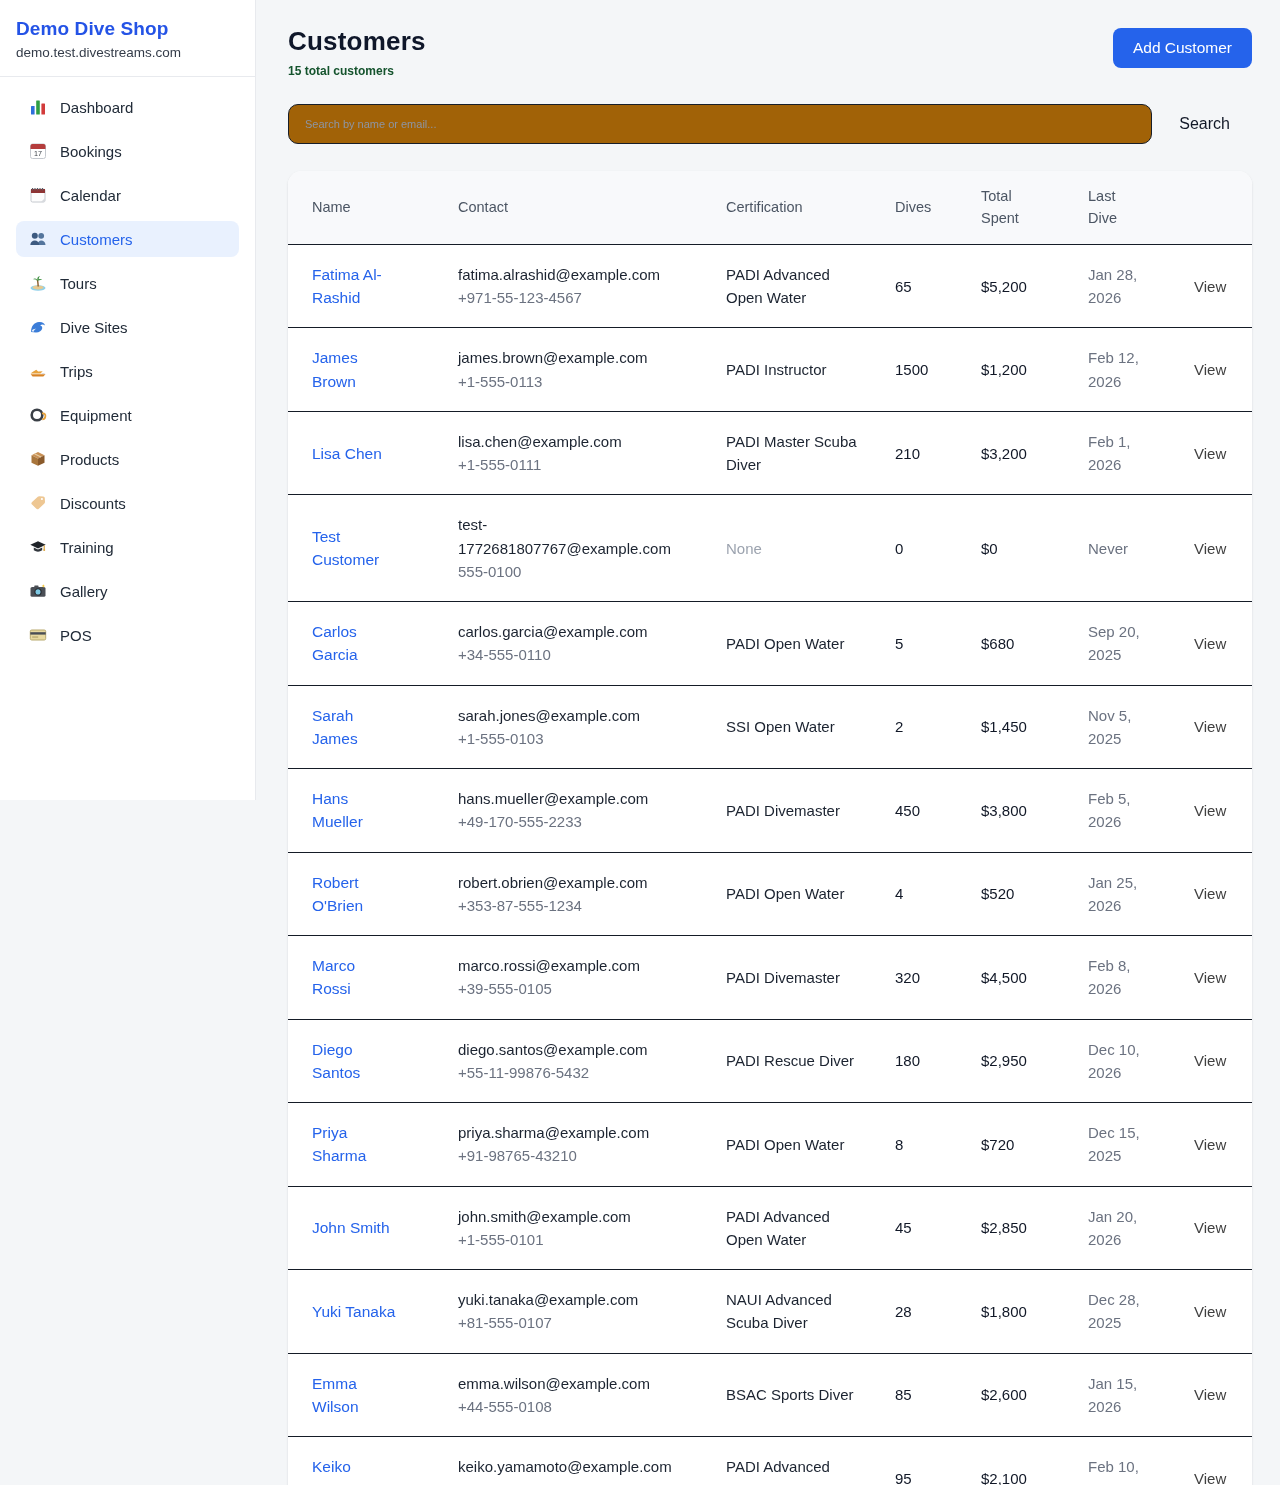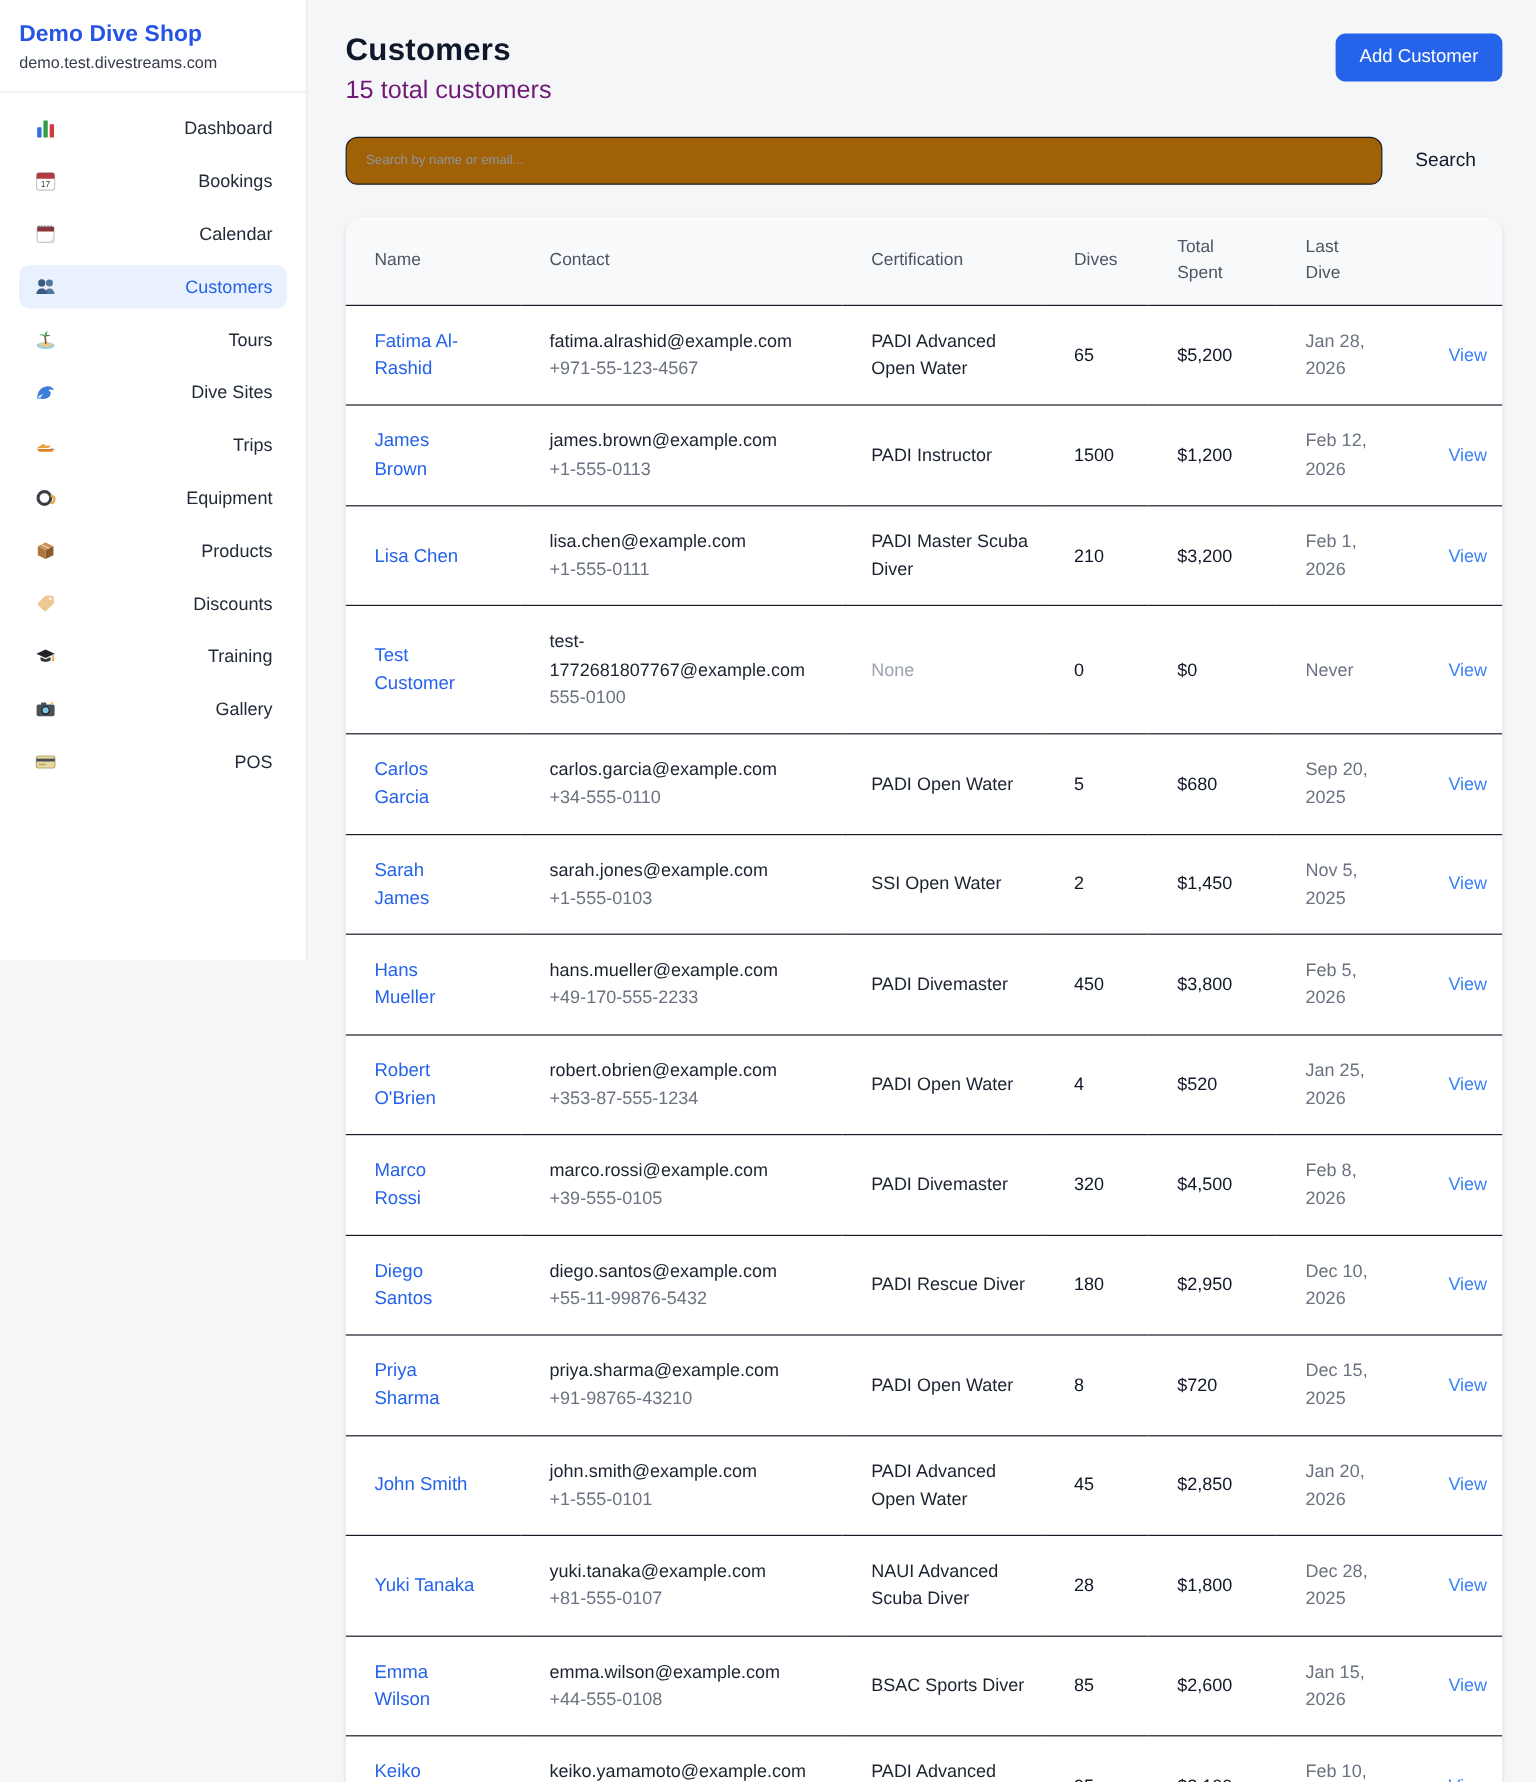--- a/index.html
+++ b/index.html
@@ -14,23 +14,23 @@
   .sidebar {
     position:absolute; left:0; top:0; width:256px; height:800px;
     background:#ffffff; border-right:1px solid #e8eaee;
     display:flex; flex-direction:column;
   }
   .brand { padding:18px 16px 16px 16px; border-bottom:1px solid #e8eaee; }
   .brand-name { color:#2453e6; font-size:19px; font-weight:700; letter-spacing:.1px; }
   .brand-domain { margin-top:5px; font-size:13.5px; color:#343c49; }
   .nav { padding:12px 16px 0 16px; }
   .nav-item {
-    display:flex; align-items:center; 
+    display:flex; align-items:center; gap:12px;
     height:36px; padding:0 12px; margin-bottom:8px;
-    border-radius:8px; cursor:pointer; font-size:15px; color:#212b38;justify-content:space-between;
+    border-radius:8px; cursor:pointer; font-size:15px; color:#212b38;
   }
   .nav-item .ic { width:20px; height:20px; flex:0 0 20px; display:inline-block; }
   .nav-item.active { background:#e9f1fe; color:#2563eb; font-weight:500; }
   .user-box {
     margin-top:auto; border-top:1px solid #e8eaee;
     padding:14px 16px; display:flex; align-items:flex-start; gap:10px;
   }
   .avatar {
     width:34px; height:34px; border-radius:50%; background:#f1f3f6;
     display:flex; align-items:center; justify-content:center; flex:0 0 34px; margin-top:4px;
@@ -40,21 +40,21 @@
   .user-email,.user-role { font-size:13px; color:#5a6472; margin-top:2px; white-space:nowrap; }
   .signout {
     margin-left:auto; display:flex; align-items:center; gap:7px;
     color:#9aa3af; font-size:14.5px; cursor:pointer; margin-top:13px; white-space:nowrap;
     background:none; border:none; font-family:inherit;
   }
   
   .main { margin-left:256px; padding:26px 28px 30px 32px; }
   .page-head { display:flex; align-items:flex-start; justify-content:space-between; }
   .page-title { font-size:26px; font-weight:700; color:#0f172a; letter-spacing:.2px; }
-  .page-sub { margin-top:7px; font-size:21px; color:#701a75; }
+  .page-sub { margin-top:7px; font-size:12px; color:#14532d;font-weight:bold; }
   .btn-primary {
     background:#2563eb; color:#fff; border:none; border-radius:8px;
     font-family:inherit; font-size:15.5px; font-weight:500;
     padding:11px 20px; cursor:pointer; margin-top:2px;
   }
   .search-row { display:flex; align-items:center; margin-top:26px; }
   .search-input {
     flex:1; height:40px; border:1.5px solid #171e29; border-radius:10px;
     background:#a16207; padding:0 16px; font-size:11px; font-family:inherit; color:#111827;
   }
@@ -80,21 +80,21 @@
   .name-link {
     color:#2563eb; font-size:15.5px; font-weight:500; text-decoration:none;
     display:inline-block; max-width:5.5em; line-height:1.5; cursor:pointer;
   }
   .email { color:#1b2330; max-width:15.5em; overflow-wrap:break-word; }
   .phone { color:#6b7280; }
   .td-cert { color:#1b2330; }
   .td-cert.none { color:#9ca3af; }
   .td-dives,.td-spent { color:#111827; }
   .td-lastdive { color:#6b7280; }
-  .view-link { color:#3b82f6; cursor:pointer; text-decoration:none;margin-left:13px; }
+  .view-link { color:#404040; cursor:pointer; text-decoration:none; }
 </style>
 </head>
 <body>
 
 <aside class="sidebar">
   <div class="brand">
     <div class="brand-name">Demo Dive Shop</div>
     <div class="brand-domain">demo.test.divestreams.com</div>
   </div>
   <nav class="nav">

